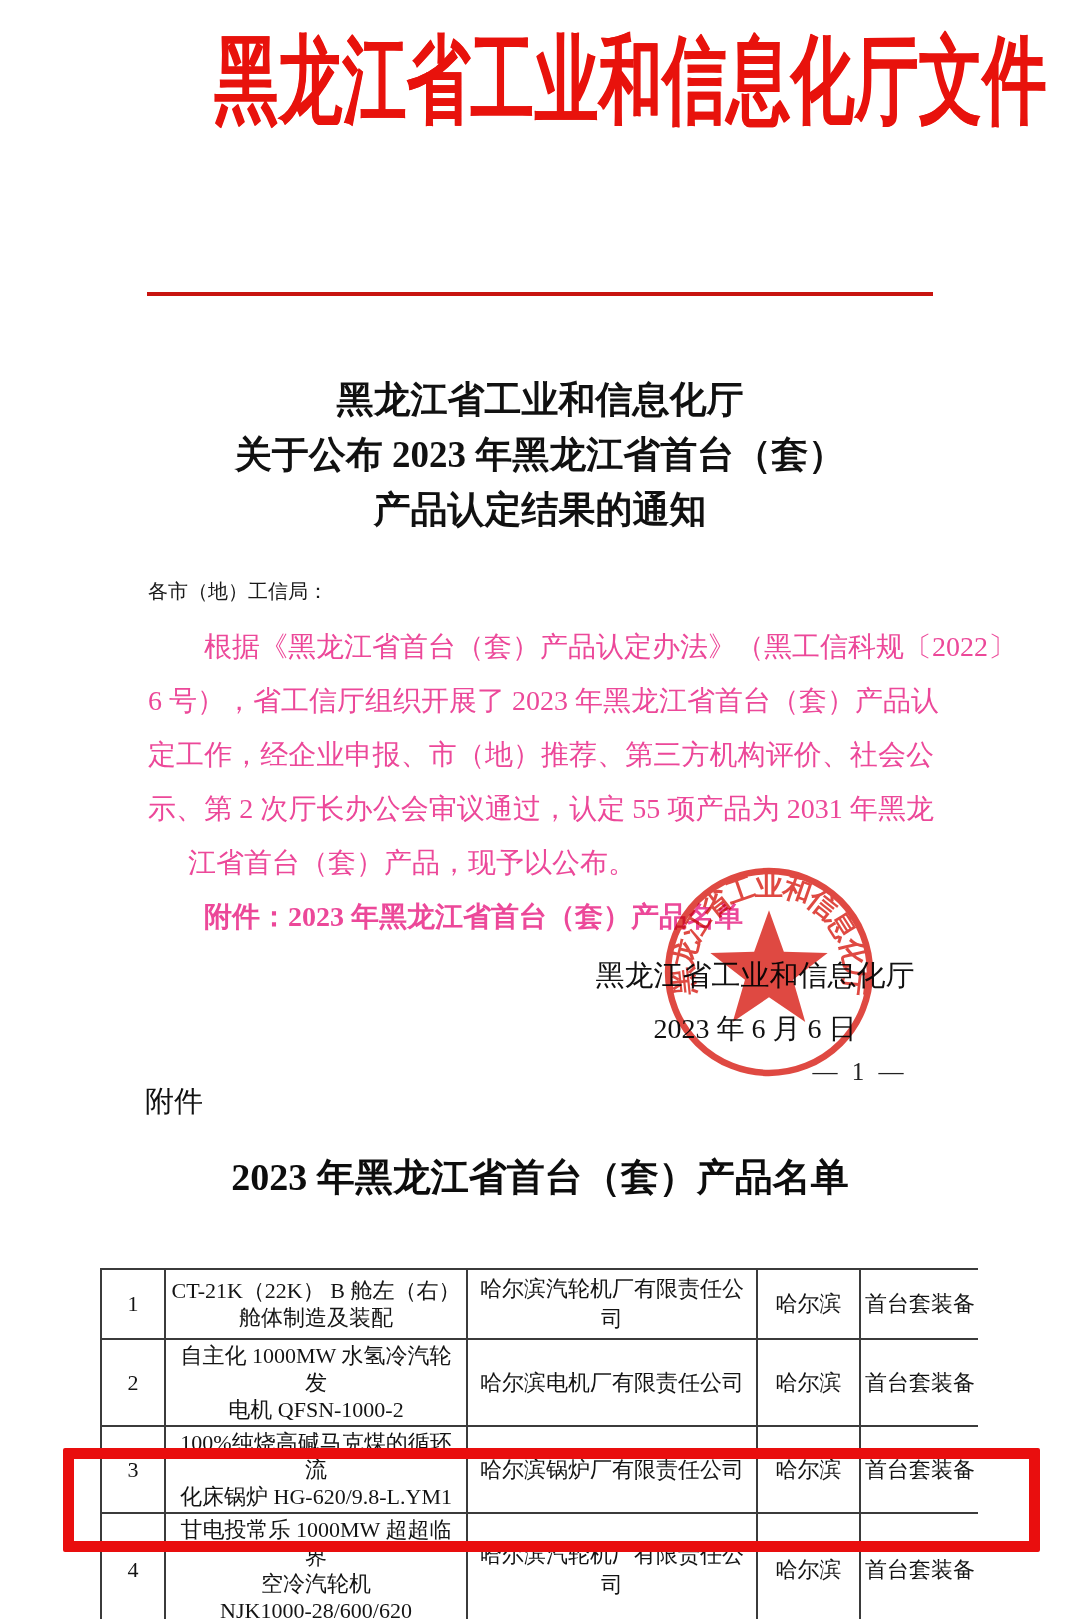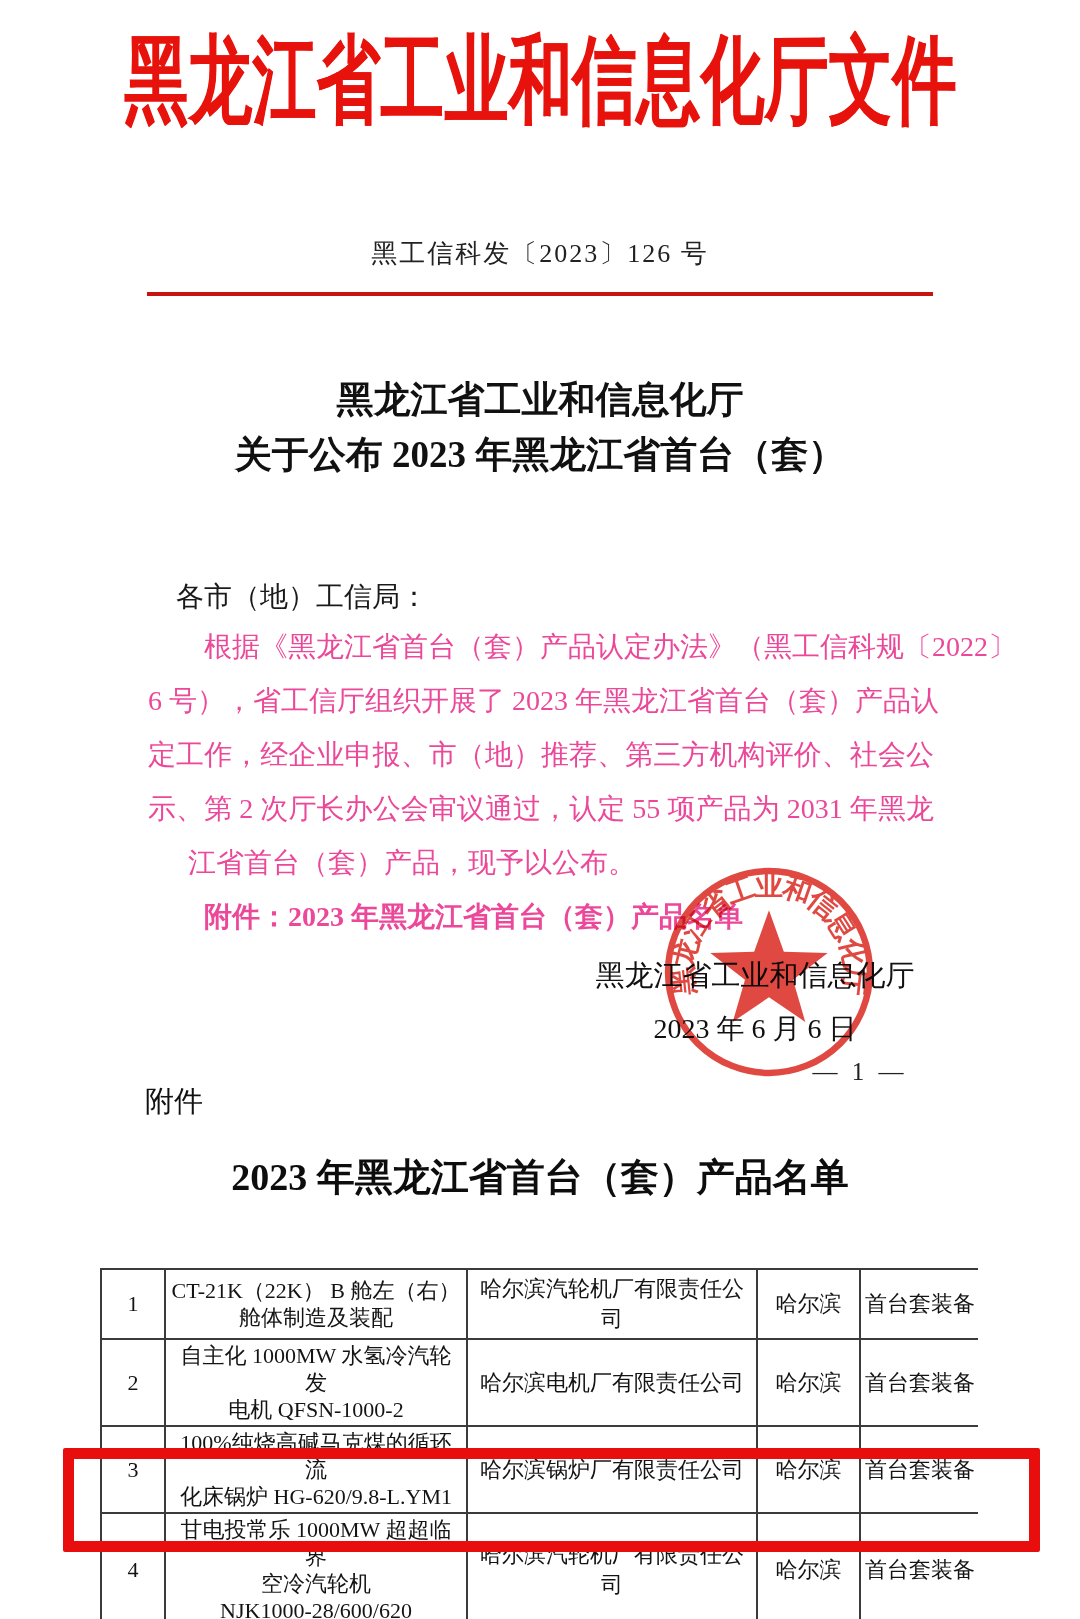--- a/index.html
+++ b/index.html
@@ -8,21 +8,21 @@
     width:1080px;height:1619px;
     margin:0 auto;
     background:#ffffff;
     overflow:hidden;
     font-family:"Liberation Serif","DejaVu Serif",serif;
     color:#1c1c1c;
   }
   
   .banner{
     position:absolute;left:0;top:26px;width:1080px;height:112px;
-    display:flex;align-items:center;justify-content:center;
+    display:flex;align-items:center;justify-content:flex-start;
   }
   .banner-text{
     font-size:96px;font-weight:900;color:#e8120c;
     white-space:nowrap;letter-spacing:1px;
     transform:scaleX(0.66);transform-origin:center;
     text-shadow:1px 0 0 #e8120c;
   }
   .doc-number{
     position:absolute;left:0;top:236px;width:1080px;
     text-align:center;font-size:26px;color:#222;letter-spacing:2px;
@@ -33,21 +33,21 @@
   }
   
   .doc-title{
     position:absolute;left:0;top:372px;width:1080px;
     text-align:center;font-weight:900;font-size:37px;line-height:55px;
     color:#111;
   }
   
   .salutation{
     position:absolute;left:148px;top:578px;width:790px;
-    font-size:28px;color:#1a1a1a;margin-left:28px;
+    font-size:20px;color:#1a1a1a;
   }
   .body-block{
     position:absolute;left:148px;top:620px;width:786px;
     font-size:28px;line-height:54px;color:#ec4899;
   }
   .body-line{white-space:nowrap;text-align:justify;text-align-last:justify;}
   .body-line.first{ text-indent:56px;}
   .body-line.last{ text-align-last:left;margin-left:40px;}
   .attach-note{ text-indent:56px;text-align-last:left;white-space:nowrap;font-weight:bold;}
   
@@ -107,27 +107,27 @@
 </style>
 </head>
 <body>
 
 <div class="page">
 
   <div class="banner">
     <div class="banner-text">黑龙江省工业和信息化厅文件</div>
   </div>
 
-  <div class="doc-number">黑工信科发〔2023〕126 号</div>
 
   <div class="red-rule"></div>
 
   <div class="doc-title">
     <div>黑龙江省工业和信息化厅</div>
     <div>关于公布 2023 年黑龙江省首台（套）</div>
+    <div>产品认定结果的通知</div>
   </div>
 
   <div class="salutation">各市（地）工信局：</div>
 
   <div class="body-block">
     <div class="body-line first">根据《黑龙江省首台（套）产品认定办法》（黑工信科规〔2022〕</div>
     <div class="body-line">6 号），省工信厅组织开展了 2023 年黑龙江省首台（套）产品认</div>
     <div class="body-line">定工作，经企业申报、市（地）推荐、第三方机构评价、社会公</div>
     <div class="body-line">示、第 2 次厅长办公会审议通过，认定 55 项产品为 2031 年黑龙</div>
     <div class="body-line last">江省首台（套）产品，现予以公布。</div>

